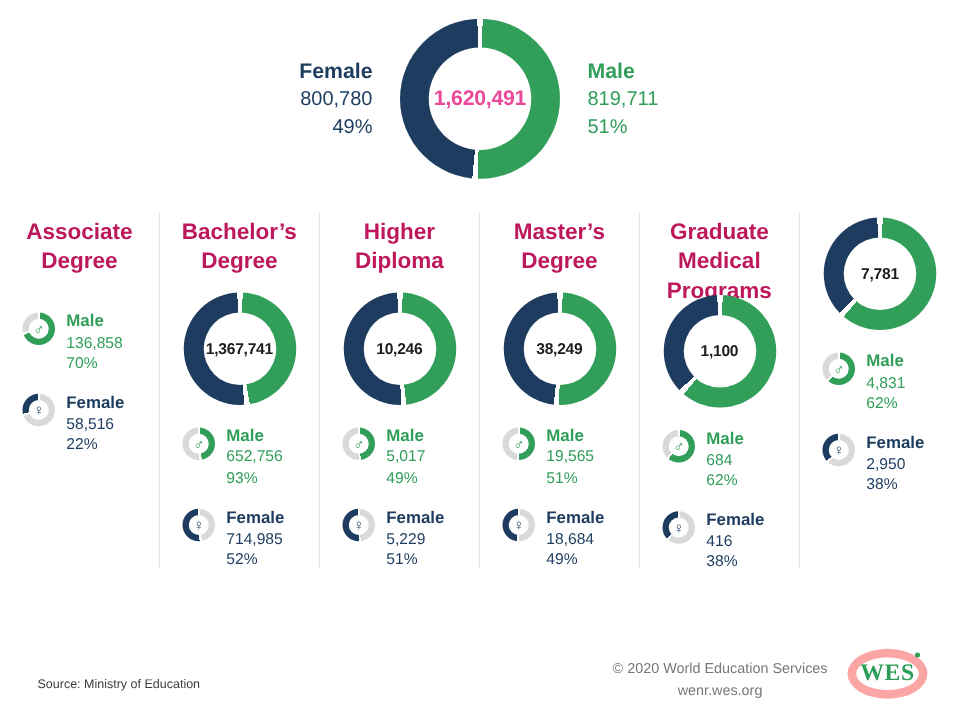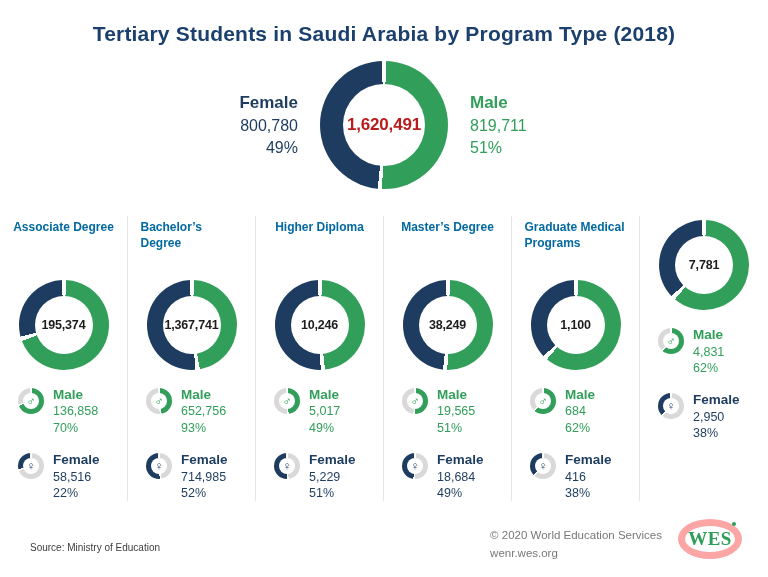--- a/index.html
+++ b/index.html
@@ -21,31 +21,31 @@
   .ov-block .g-name{font-size:17px;font-weight:bold;}
   .ov-female{text-align:right;color:#1d3c5f;}
   .ov-male{text-align:left;color:#319e5a;}
   .donut{border-radius:50%;position:relative;}
   .donut .hole{
     position:absolute;background:#fff;border-radius:50%;
     display:flex;align-items:center;justify-content:center;
   }
   .donut.main{width:128px;height:128px;}
   .donut.main .hole{inset:23px;}
-  .donut.main .total{font-size:17px;font-weight:bold;color:#b91c1c;letter-spacing:-.2px;}
+  .donut.main .total{font-size:17px;font-weight:bold;color:#ec4899;letter-spacing:-.2px;}
   
   .columns{margin-top:22px;display:flex;}
   .col{
     width:128px;box-sizing:border-box;height:285px;
     border-right:1px solid #e5e5e5;display:flex;flex-direction:column;align-items:center;
   }
   .col:last-child{border-right:none;}
   .col-header{
-    height:58px;padding-top:4px;max-width:102px;
-    font-size:12px;font-weight:bold;color:#0369a1;line-height:1.3;
+    height:58px;padding-top:4px;max-width:102px;text-align:center;
+    font-size:18px;font-weight:bold;color:#be185d;line-height:1.3;
   }
   .donut.small{width:90px;height:90px;margin-top:4px;flex-shrink:0;}
   .donut.small .hole{inset:16px;}
   .donut.small .total{font-size:12.5px;font-weight:bold;color:#1c1c1c;letter-spacing:-.2px;}
   .gender-row{
     display:flex;align-items:flex-start;gap:9px;width:100%;
     box-sizing:border-box;padding-left:18px;
   }
   .gender-row.male{margin-top:16px;}
   .gender-row.female{margin-top:15px;}
@@ -57,41 +57,40 @@
   .mini .sym{font-size:12px;font-weight:bold;line-height:1;}
   .mini.male .sym{color:#319e5a;}
   .mini.female .sym{color:#1d3c5f;}
   .g-text{font-size:12.5px;line-height:1.3;}
   .g-text .g-name{font-size:13.5px;font-weight:bold;}
   .g-text.male{color:#319e5a;}
   .g-text.female{color:#1d3c5f;}
   
   .source{position:absolute;left:30px;top:542px;font-size:10px;color:#3d3d3d;}
   .copyright{
-    position:absolute;right:106px;top:527px;text-align:left;
+    position:absolute;right:106px;top:527px;text-align:center;
     font-size:11.5px;color:#77787b;line-height:1.55;
   }
   .wes-logo{
     position:absolute;right:26px;top:519px;width:64px;height:40px;
     border:7px solid #fca5a5;border-radius:50%;box-sizing:border-box;
     display:flex;align-items:center;justify-content:center;
     font-family:"Liberation Serif",serif;font-weight:bold;font-size:19px;
     color:#2e9e57;letter-spacing:.5px;
   }
   .wes-logo::after{
     content:"";position:absolute;top:-4px;right:-1px;width:4px;height:4px;
     border-radius:50%;background:#2e9e57;
   }
 </style>
 </head>
 <body>
 
 <div class="page">
 
-  <div class="title">Tertiary Students in Saudi Arabia by Program Type (2018)</div>
 
   <div class="overview">
     <div class="ov-block ov-female">
       <div class="g-name">Female</div>
       <div>800,780</div>
       <div>49%</div>
     </div>
     <div class="donut main" style="background: conic-gradient(rgb(255, 255, 255) 0deg, rgb(255, 255, 255) 0.55%, rgb(49, 158, 90) 0.55%, rgb(49, 158, 90) 50.45%, rgb(255, 255, 255) 50.45%, rgb(255, 255, 255) 51.55%, rgb(29, 60, 95) 51.55%, rgb(29, 60, 95) 99.45%, rgb(255, 255, 255) 99.45%, rgb(255, 255, 255) 100%);">
       <div class="hole">
         <span class="total">1,620,491</span>
@@ -100,25 +99,20 @@
     <div class="ov-block ov-male">
       <div class="g-name">Male</div>
       <div>819,711</div>
       <div>51%</div>
     </div>
   </div>
 
   <div class="columns">
     <div class="col">
       <div class="col-header">Associate Degree</div>
-      <div class="donut small prog-donut" style="background: conic-gradient(rgb(255, 255, 255) 0deg, rgb(255, 255, 255) 0.8%, rgb(49, 158, 90) 0.8%, rgb(49, 158, 90) 69.2%, rgb(255, 255, 255) 69.2%, rgb(255, 255, 255) 70.8%, rgb(29, 60, 95) 70.8%, rgb(29, 60, 95) 99.2%, rgb(255, 255, 255) 99.2%, rgb(255, 255, 255) 100%);">
-        <div class="hole">
-          <span class="total">195,374</span>
-        </div>
-      </div>
       <div class="gender-row male">
         <div class="mini male" style="background: conic-gradient(rgb(255, 255, 255) 0deg, rgb(255, 255, 255) 1.2%, rgb(49, 158, 90) 1.2%, rgb(49, 158, 90) 68.8%, rgb(255, 255, 255) 68.8%, rgb(255, 255, 255) 71.2%, rgb(217, 217, 217) 71.2%, rgb(217, 217, 217) 98.8%, rgb(255, 255, 255) 98.8%, rgb(255, 255, 255) 100%);">
           <div class="hole">
             <span class="sym">♂</span>
           </div>
         </div>
         <div class="g-text male">
           <div class="g-name">Male</div>
           <div>136,858</div>
           <div>70%</div>

